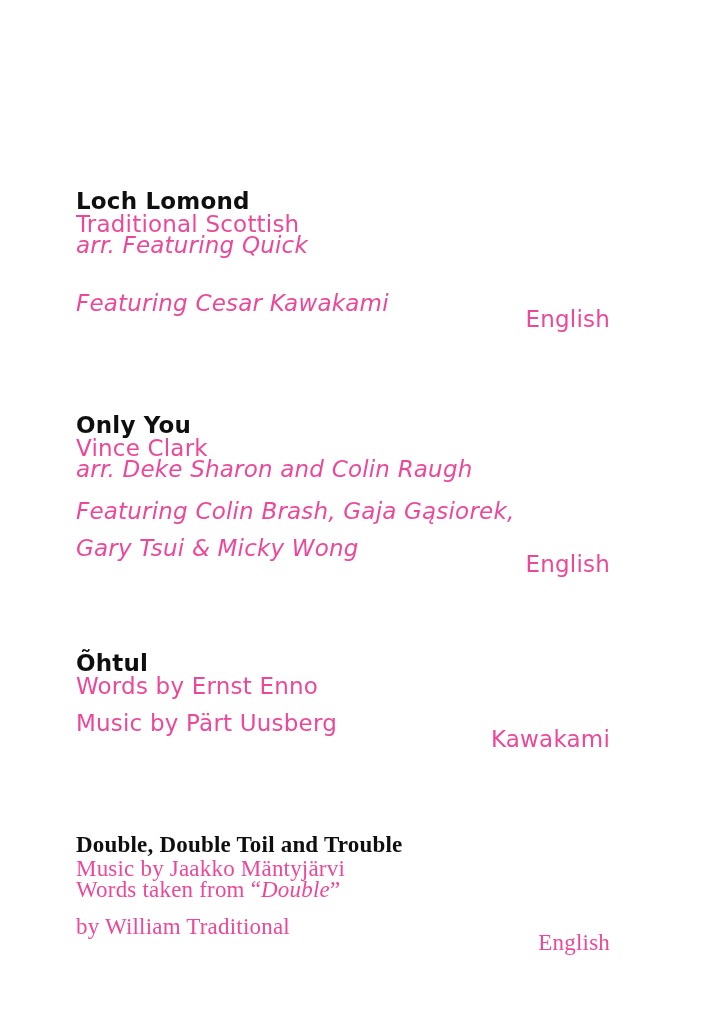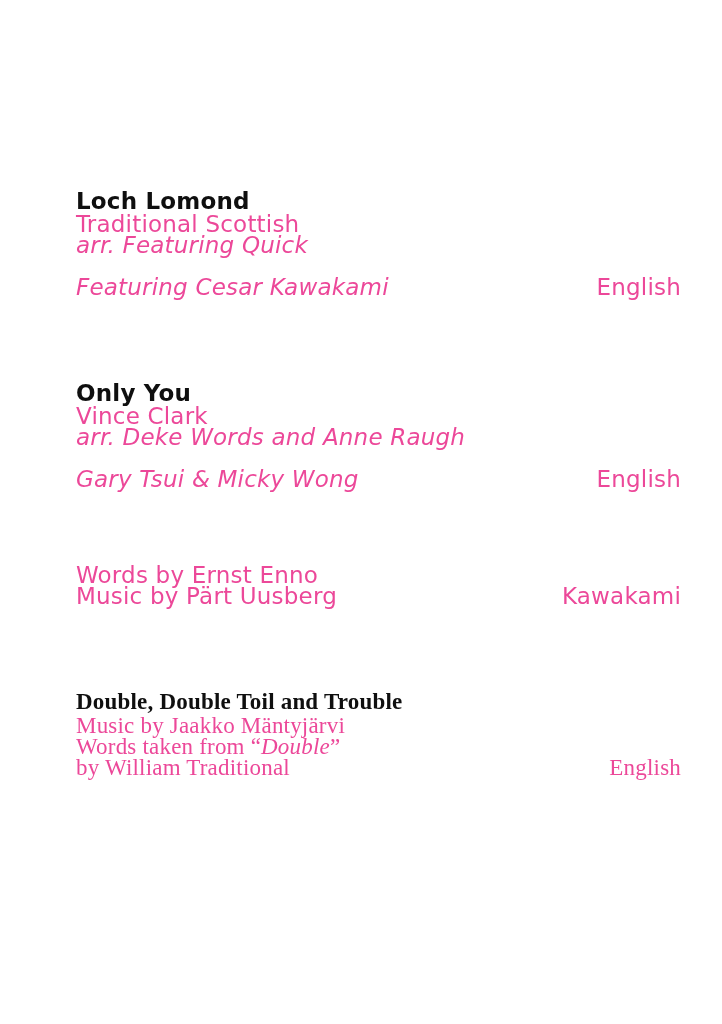--- a/index.html
+++ b/index.html
@@ -10,21 +10,21 @@
   body {
     width: 722px;
     height: 1024px;
     font-family: "DejaVu Sans", "Liberation Sans", sans-serif;
     overflow: hidden;
   }
   .page {
     box-sizing: border-box;
     width: 722px;
     height: 1024px;
-    padding: 188px 41px 0 76px;
+    padding: 188px 112px 0 76px;
     background: #ffffff;
   }
   .piece { margin: 0; }
   .piece-title {
     margin: 0;
     font-size: 23px;
     line-height: 26px;
     font-weight: 700;
     letter-spacing: 0.2px;
     color: #0f0f0f;
@@ -41,20 +41,21 @@
   .spacer { height: 21px; }
   .row {
     display: flex;
     justify-content: space-between;
     align-items: center;
     gap: 20px;
   }
   .language {
     text-align: right;
     font-style: normal;
+    margin-top: 32px;
   }
   .mt-s2 { margin-top: 82px; }
   .mt-s3 { margin-top: 75px; }
   .mt-s4 { margin-top: 82px; font-family: Liberation Serif, serif; }
 </style>
 </head>
 <body>
 
 <div class="page">
 
@@ -65,29 +66,31 @@
     <div class="spacer"></div>
     <div class="row">
       <p class="line italic">Featuring Cesar Kawakami</p>
       <p class="line language">English</p>
     </div>
   </section>
 
   <section class="piece mt-s2">
     <h2 class="piece-title">Only You</h2>
     <p class="line">Vince Clark</p>
-    <p class="line italic">arr. Deke Words and Anne Raugh</p>
+    <p class="line italic">arr. Deke Sharon and Colin Raugh</p>
     <div class="spacer"></div>
+    <p class="line italic">Featuring Colin Brash, Gaja Gąsiorek,</p>
     <div class="row">
       <p class="line italic">Gary Tsui &amp; Micky Wong</p>
       <p class="line language">English</p>
     </div>
   </section>
 
   <section class="piece mt-s3">
+    <h2 class="piece-title">Õhtul</h2>
     <p class="line">Words by Ernst Enno</p>
     <div class="row">
       <p class="line">Music by Pärt Uusberg</p>
       <p class="line language">Kawakami</p>
     </div>
   </section>
 
   <section class="piece mt-s4">
     <h2 class="piece-title">Double, Double Toil and Trouble</h2>
     <p class="line">Music by Jaakko Mäntyjärvi</p>

